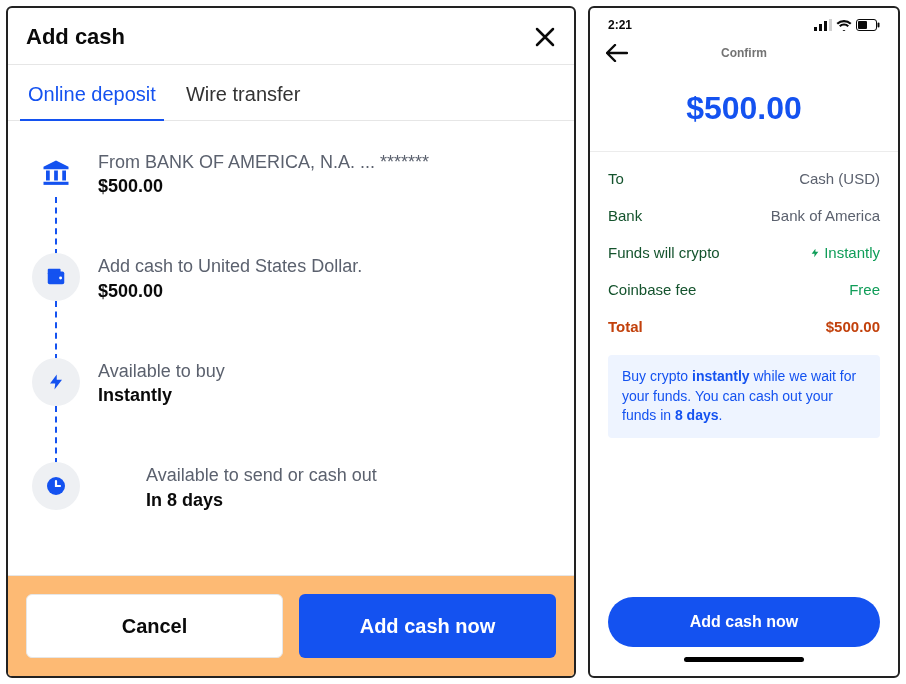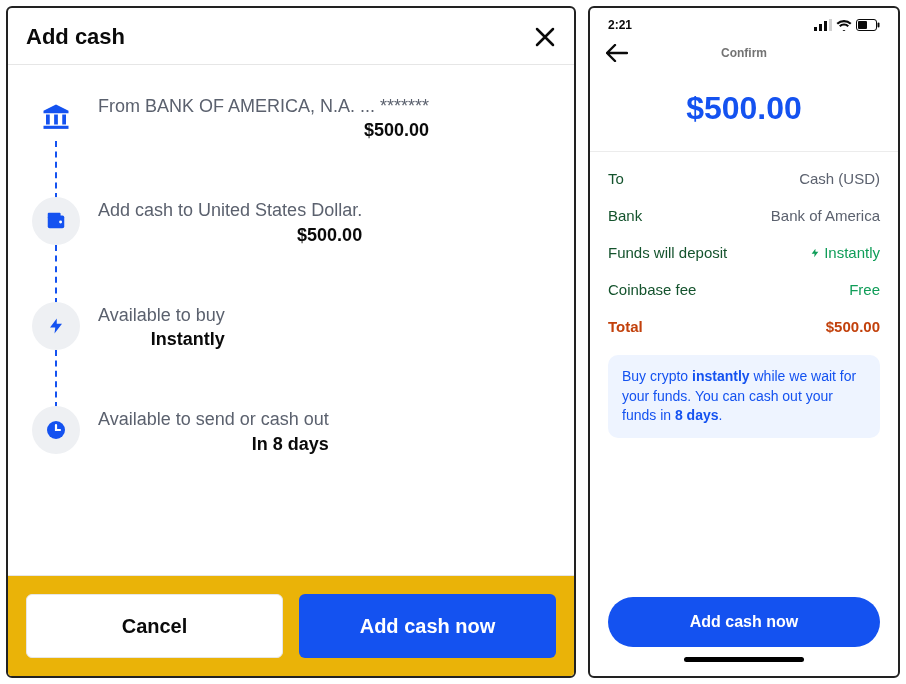--- a/index.html
+++ b/index.html
@@ -56,29 +56,28 @@
     position: absolute;
     left: -6px; right: -6px; bottom: -1px;
     height: 2px;
     background: #1452f0;
   }
 
   .steps {
     padding: 28px 20px 20px 24px;
     position: relative;
     flex: 1;
-    text-align: right;
   }
   .step {
     display: flex;
     align-items: flex-start;
     position: relative;
     padding-bottom: 56px;
   }
-  .step:last-child { padding-bottom: 10px; }
+  .step:last-child { padding-bottom: 10px; gap: 48px; }
   .step .iconwrap {
     width: 48px; height: 48px;
     border-radius: 50%;
     display: flex; align-items: center; justify-content: center;
     flex-shrink: 0;
     position: relative;
     z-index: 2;
   }
   .iconwrap.light { background: #eef0f3; }
   .step .connector {
@@ -92,21 +91,21 @@
   .step:last-child .connector { display: none; }
   .step .text { margin-left: 18px; padding-top: 2px; }
   .step .label { color: #5b616e; font-size: 18px; line-height: 1.3; }
   .step .value { color: #0a0a0a; font-size: 18px; font-weight: 700; margin-top: 2px; }
 
   .lp-footer {
     border-top: 1px solid #e6e6e6;
     padding: 18px;
     display: flex;
     gap: 16px;
-    background:#eab308;
+    background:#fdba74;
   }
   .btn {
     flex: 1;
     height: 64px;
     border-radius: 6px;
     font-size: 20px;
     font-weight: 600;
     display: flex;
     align-items: center;
     justify-content: center;
@@ -162,21 +161,21 @@
     font-size: 15px;
   }
   .row .k { color: #14532d; }
   .row .v { color: #5b616e; }
   .row .v.green { color: #0f9d58; display:flex; align-items:center; gap:4px; }
   .row.total .k, .row.total .v { font-weight: 700; color:#c2410c; }
 
   .infobox {
     margin: 6px 18px 0;
     background: #eef4ff;
-    border-radius: 10px;
+    border-radius: 4px;
     padding: 12px 14px;
     font-size: 14px;
     color: #1452f0;
     line-height: 1.4;
   }
   .infobox b { font-weight: 700; }
 
   .rp-footer {
     position: absolute;
     left: 0; right: 0; bottom: 14px;
@@ -208,20 +207,24 @@
   <div class="lp-header">
     <div class="lp-title">Add cash</div>
     <div class="close-x">
       <svg width="22" height="22" viewBox="0 0 22 22">
           <path d="M3 3 L19 19 M19 3 L3 19" stroke="#0a0a0a" stroke-width="2.5" stroke-linecap="round"></path>
         </svg>
     </div>
   </div>
   <div class="lp-sep"></div>
 
+  <div class="tabs">
+    <div class="tab active">Online deposit</div>
+    <div class="tab">Wire transfer</div>
+  </div>
 
   <div class="steps">
 
     <div class="step">
       <div class="iconwrap">
         <svg width="30" height="30" viewBox="0 0 24 24" fill="#1452f0">
             <path d="M12 2 L22 7 L22 9 L2 9 L2 7 Z"></path>
             <rect x="4" y="10" width="3" height="8"></rect>
             <rect x="10.5" y="10" width="3" height="8"></rect>
             <rect x="17" y="10" width="3" height="8"></rect>
@@ -327,21 +330,21 @@
   <div class="rows">
     <div class="row">
       <span class="k">To</span>
       <span class="v">Cash (USD)</span>
     </div>
     <div class="row">
       <span class="k">Bank</span>
       <span class="v">Bank of America</span>
     </div>
     <div class="row">
-      <span class="k">Funds will deposit</span>
+      <span class="k">Funds will crypto</span>
       <span class="v green">
         <span>
             <svg width="10" height="14" viewBox="0 0 24 24" fill="#0f9d58">
               <path d="M13 2 L4 14 L11 14 L10 22 L20 9 L13 9 Z"></path>
             </svg>
           </span>
         <span>Instantly</span>
       </span>
     </div>
     <div class="row">

